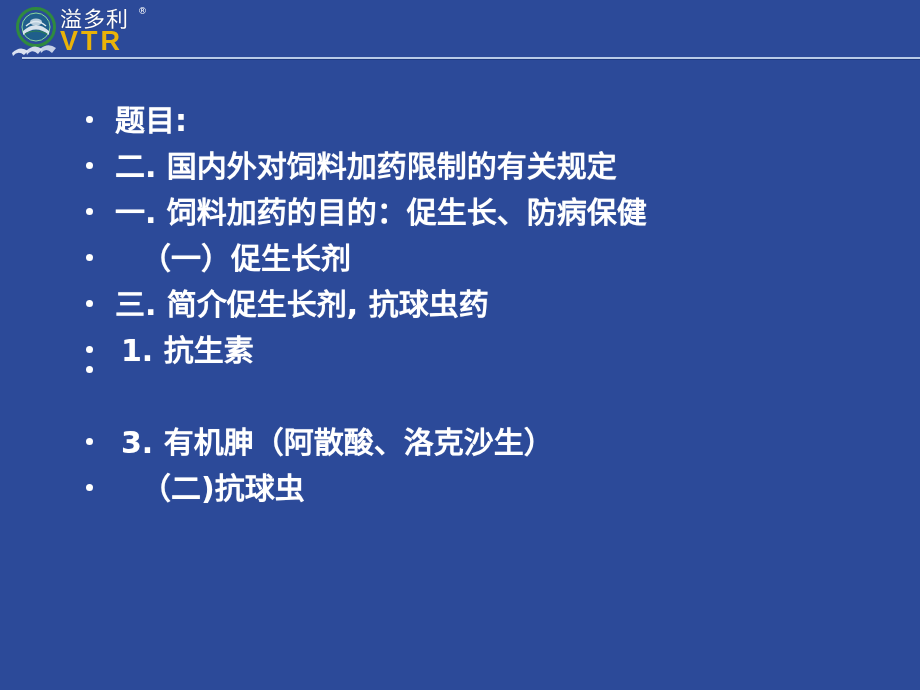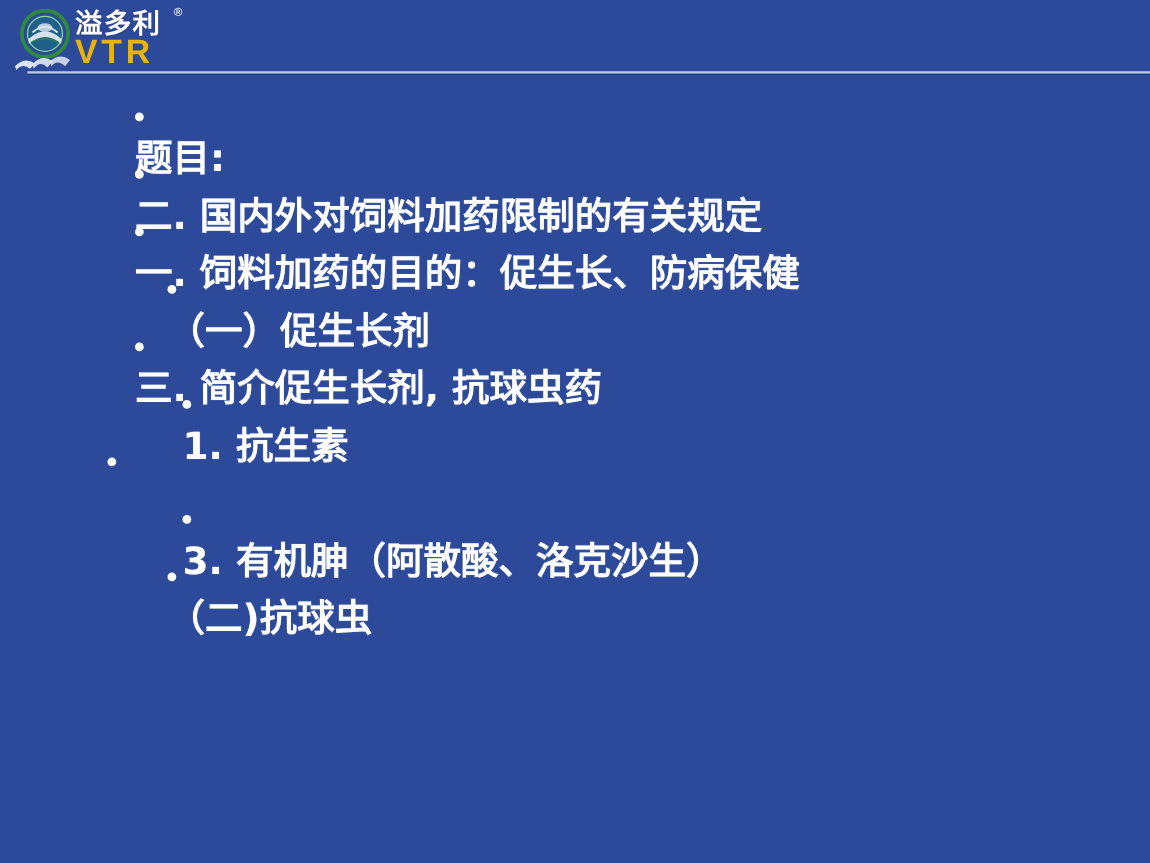--- a/index.html
+++ b/index.html
@@ -56,21 +56,21 @@
     width: 105px;
     height: 52px;
   }
 
   .logo-cn {
     position: absolute;
     left: 0;
     top: 3px;
     font-size: 22px;
     line-height: 24px;
-    font-weight: bold;
+    font-weight: normal;
     color: #ffffff;
     letter-spacing: 1px;
     white-space: nowrap;
     text-shadow: 0 0 1px rgba(0,0,0,0.4);
   }
 
   .logo-reg {
     position: absolute;
     left: 78px;
     top: 2px;
@@ -126,21 +126,20 @@
     width: 920px;
     height: 520px;
   }
 
   .bullet-row {
     position: relative;
     display: flex;
     align-items: baseline;
     height: 46px;
     padding-left: 86px;
-    flex-direction: column;
   }
 
   .bullet-dot {
     flex: 0 0 auto;
     width: 7px;
     height: 7px;
     border-radius: 50%;
     background: #ffffff;
     position: relative;
     top: -8px;
@@ -152,21 +151,21 @@
     font-size: 30px;
     line-height: 46px;
     font-weight: bold;
     white-space: pre;
     text-shadow: 0 0 1px rgba(255,255,255,0.25);
   }
 
   
   .ind-0 .bullet-text { margin-left: 22px; }
   .ind-1 .bullet-text { margin-left: 48px; }
-  .ind-2 .bullet-text { margin-left: 60px; }
+  .ind-2 .bullet-text { margin-left: 28px; }
 </style>
 </head>
 <body>
 
 <div class="slide">
 
   <div class="header-band">
 
     <div class="logo-block">
 

